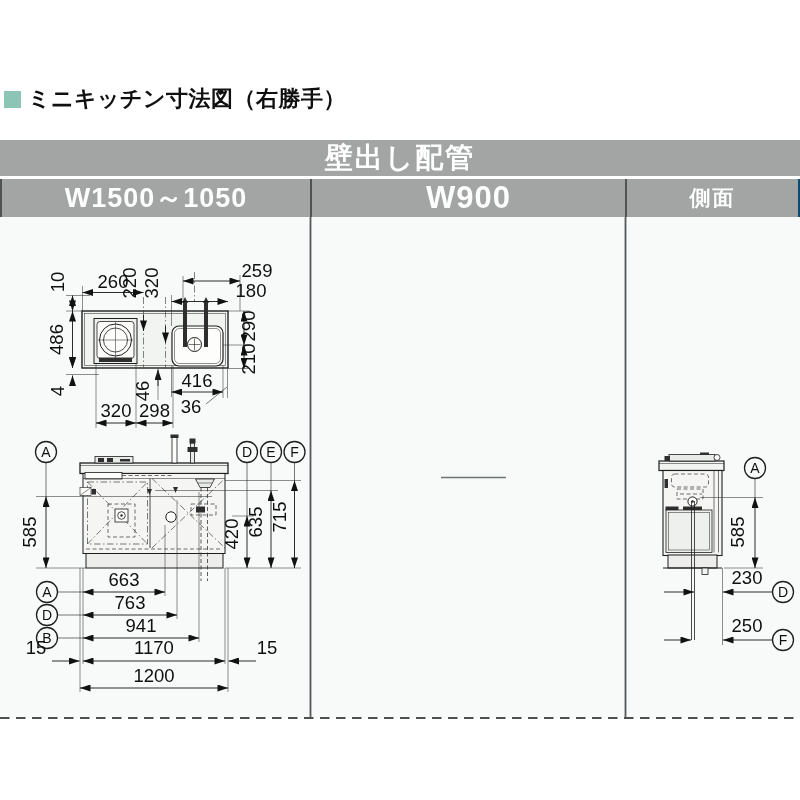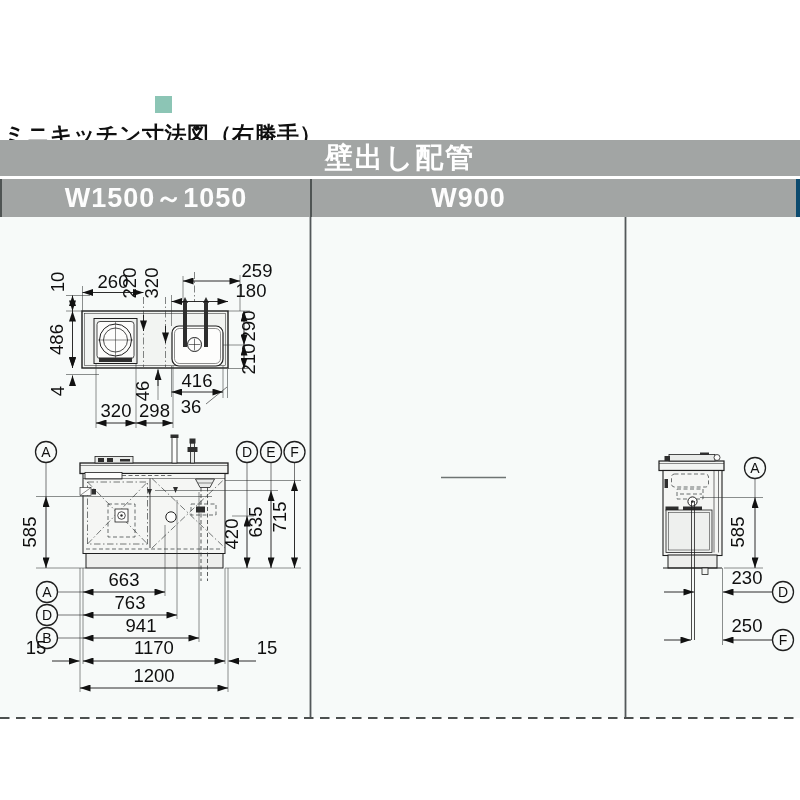--- a/index.html
+++ b/index.html
@@ -1,41 +1,41 @@
 <!DOCTYPE html>
 <html><head>
 <meta charset="utf-8">
 <style>
   html,body{margin:0;padding:0;}
   body{
     width:800px;height:800px;position:relative;background:#ffffff;
     font-family:"Liberation Sans",sans-serif;overflow:hidden;
   }
   .title-row{
-    position:absolute;left:4px;top:96px;display:flex;align-items:center;gap:7px;z-index:3;flex-direction:column;
+    position:absolute;left:4px;top:84px;display:flex;align-items:center;gap:7px;z-index:3;
   }
   .accent-sq{width:17px;height:17px;background:#8cc5b5;}
   .title-text{font-size:22px;font-weight:bold;color:#101010;letter-spacing:.5px;}
   .banner{
     position:absolute;left:0;top:140px;width:800px;height:36px;background:#a2a5a4;
     color:#fff;display:flex;align-items:center;justify-content:center;
     font-size:28px;font-weight:bold;letter-spacing:2px;z-index:3;
   }
   .cols{
     position:absolute;left:0;top:179px;width:800px;height:38px;background:#a2a5a4;
     display:flex;z-index:3;box-sizing:border-box;
-    border-left:2px solid #4f5453;border-right:4px solid #0c4a6e;
+    border-left:2px solid #4f5453;border-right:2px solid #0c4a6e;
   }
   .col-cell{
     display:flex;align-items:center;justify-content:center;color:#fdfdfd;
     font-weight:bold;height:100%;box-sizing:border-box;
   }
   .col-cell + .col-cell{border-left:2px solid #4f5453;}
   .c1{width:308px;font-size:27px;letter-spacing:1px;}
-  .c2{width:315px;font-size:27px;letter-spacing:1px;}
+  .c2{width:315px;font-size:31px;letter-spacing:1px;}
   .c3{width:173px;font-size:21px;letter-spacing:2px;}
   .draw-bg{
     position:absolute;left:0;top:217px;width:800px;height:501px;background:#f7faf9;z-index:1;
   }
   svg.overlay{position:absolute;left:0;top:0;z-index:2;}
   
   .ln{stroke:#1f1f1f;fill:none;}
   .dim{stroke:#141414;stroke-width:.9;fill:none;}
   .ext{stroke:#2f3333;stroke-width:.55;fill:none;}
   .cl{stroke:#2f3333;stroke-width:.6;fill:none;stroke-dasharray:7 2.5 1.5 2.5;}
@@ -58,20 +58,21 @@
 <div class="title-row">
   <span class="accent-sq"></span>
   <span class="title-text">ミニキッチン寸法図（右勝手）</span>
 </div>
 
 <div class="banner">壁出し配管</div>
 
 <div class="cols">
   <div class="col-cell c1">W1500～1050</div>
   <div class="col-cell c2">W900</div>
+  <div class="col-cell c3">側面</div>
 </div>
 
 <div class="draw-bg"></div>
 
 <svg class="overlay" width="800" height="800" viewBox="0 0 800 800">
   <defs>
     <marker id="ar" viewBox="0 0 12 8" refX="12" refY="4" markerWidth="11" markerHeight="7" markerUnits="userSpaceOnUse" orient="auto-start-reverse">
       <path d="M0,0 L12,4 L0,8 Z" fill="#111"></path>
     </marker>
   </defs>

